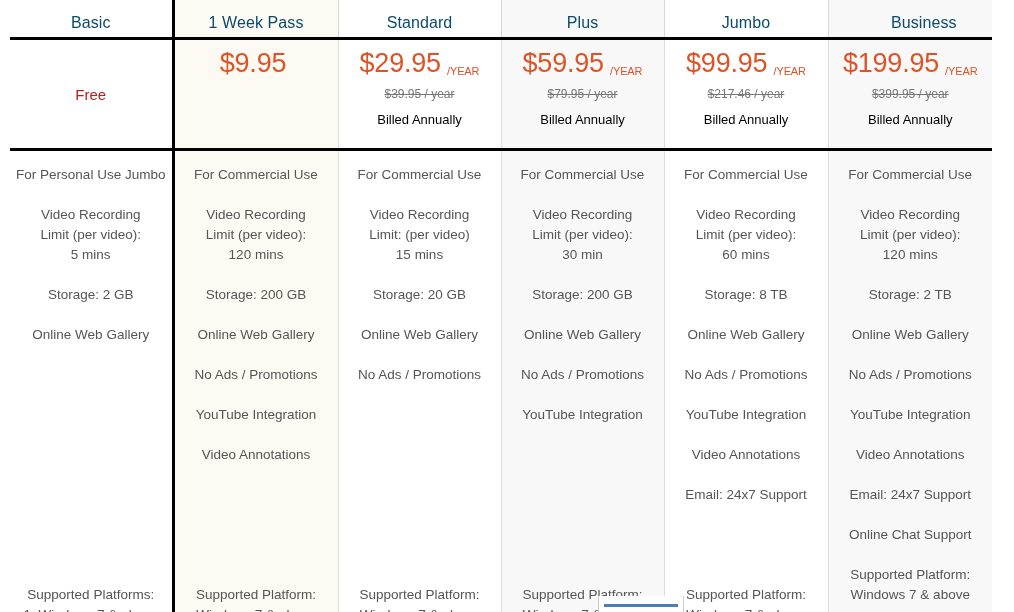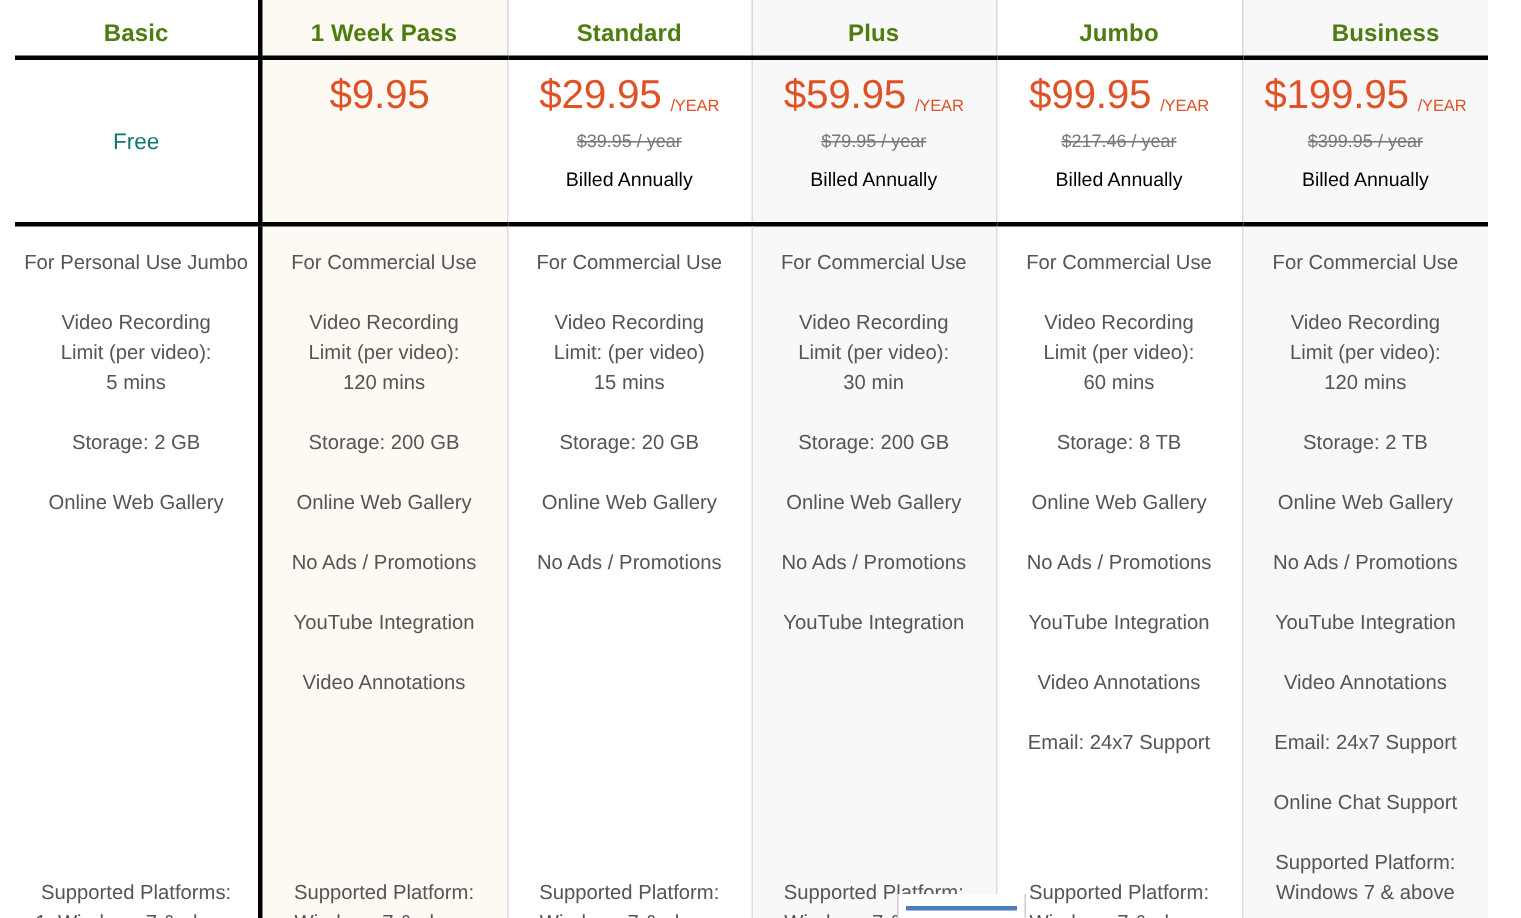--- a/index.html
+++ b/index.html
@@ -57,22 +57,22 @@
   .col-sep-strong { border-right: 3px solid #000000 !important; }
 
   
   .hdr-row th {
     height: 32px;
     padding-bottom: 5px;
     vertical-align: bottom;
     border-right: 1px solid #d8d8d8;
     border-bottom: 3px solid #000000;
     font-size: 16px;
-    font-weight: bold;
-    color: #4d7c0f;
+    font-weight: normal;
+    color: #0c4a6e;
     letter-spacing: 0.1px;
   }
   .hdr-row th:last-child { border-right: none; padding-left: 27px; }
 
   
   .price-row td {
     height: 108px;
     border-bottom: 3px solid #000000;
     border-right: 1px solid #dddddd;
     vertical-align: top;
@@ -115,21 +115,21 @@
     color: #777777;
     text-decoration: line-through;
   }
   .price-billed {
     margin-top: 11px;
     font-size: 13px;
     color: #000000;
   }
   .price-free {
     font-size: 15px;
-    color: #0f766e;
+    color: #b91c1c;
   }
 
   
   .features-row td {
     border-right: 1px solid #dddddd;
     vertical-align: top;
     padding-top: 14px;
   }
   .features-row td:last-child { border-right: none; }
 

